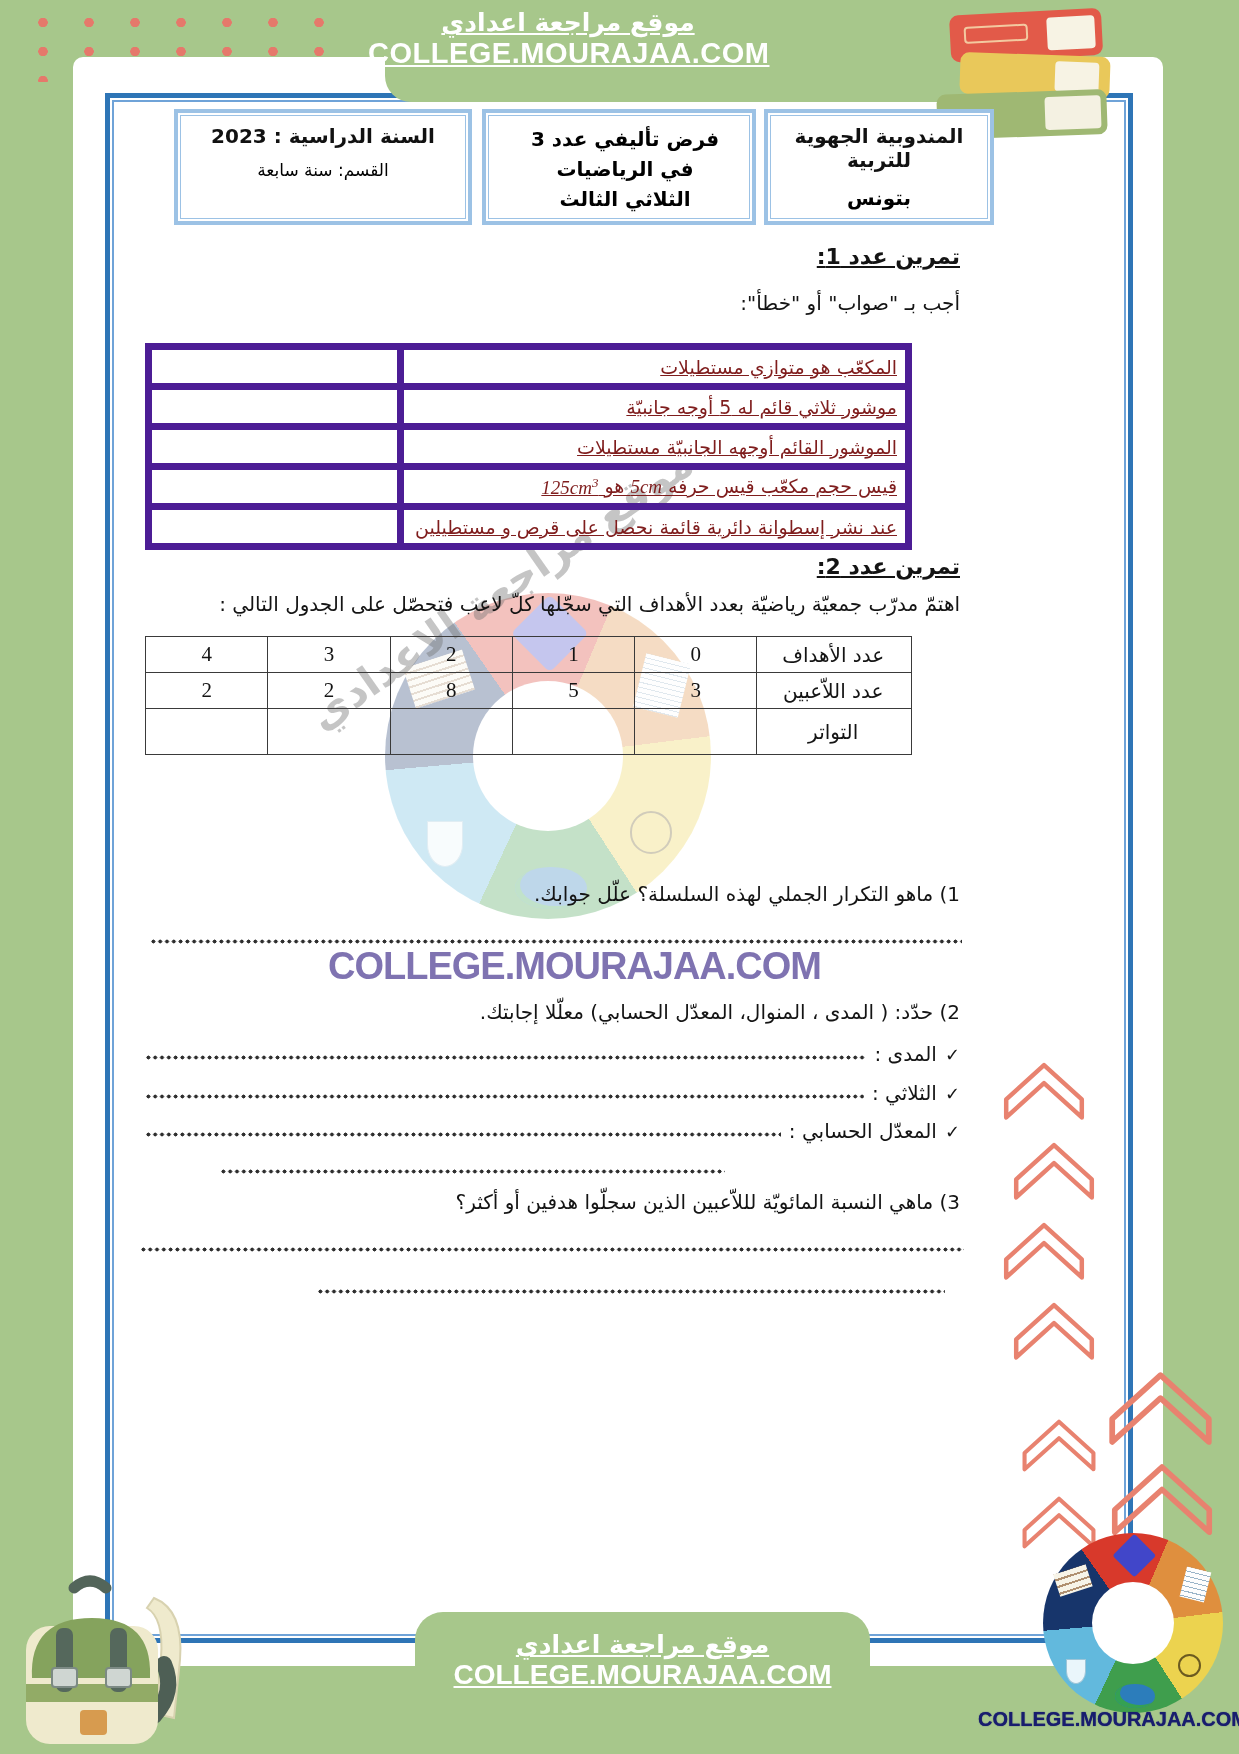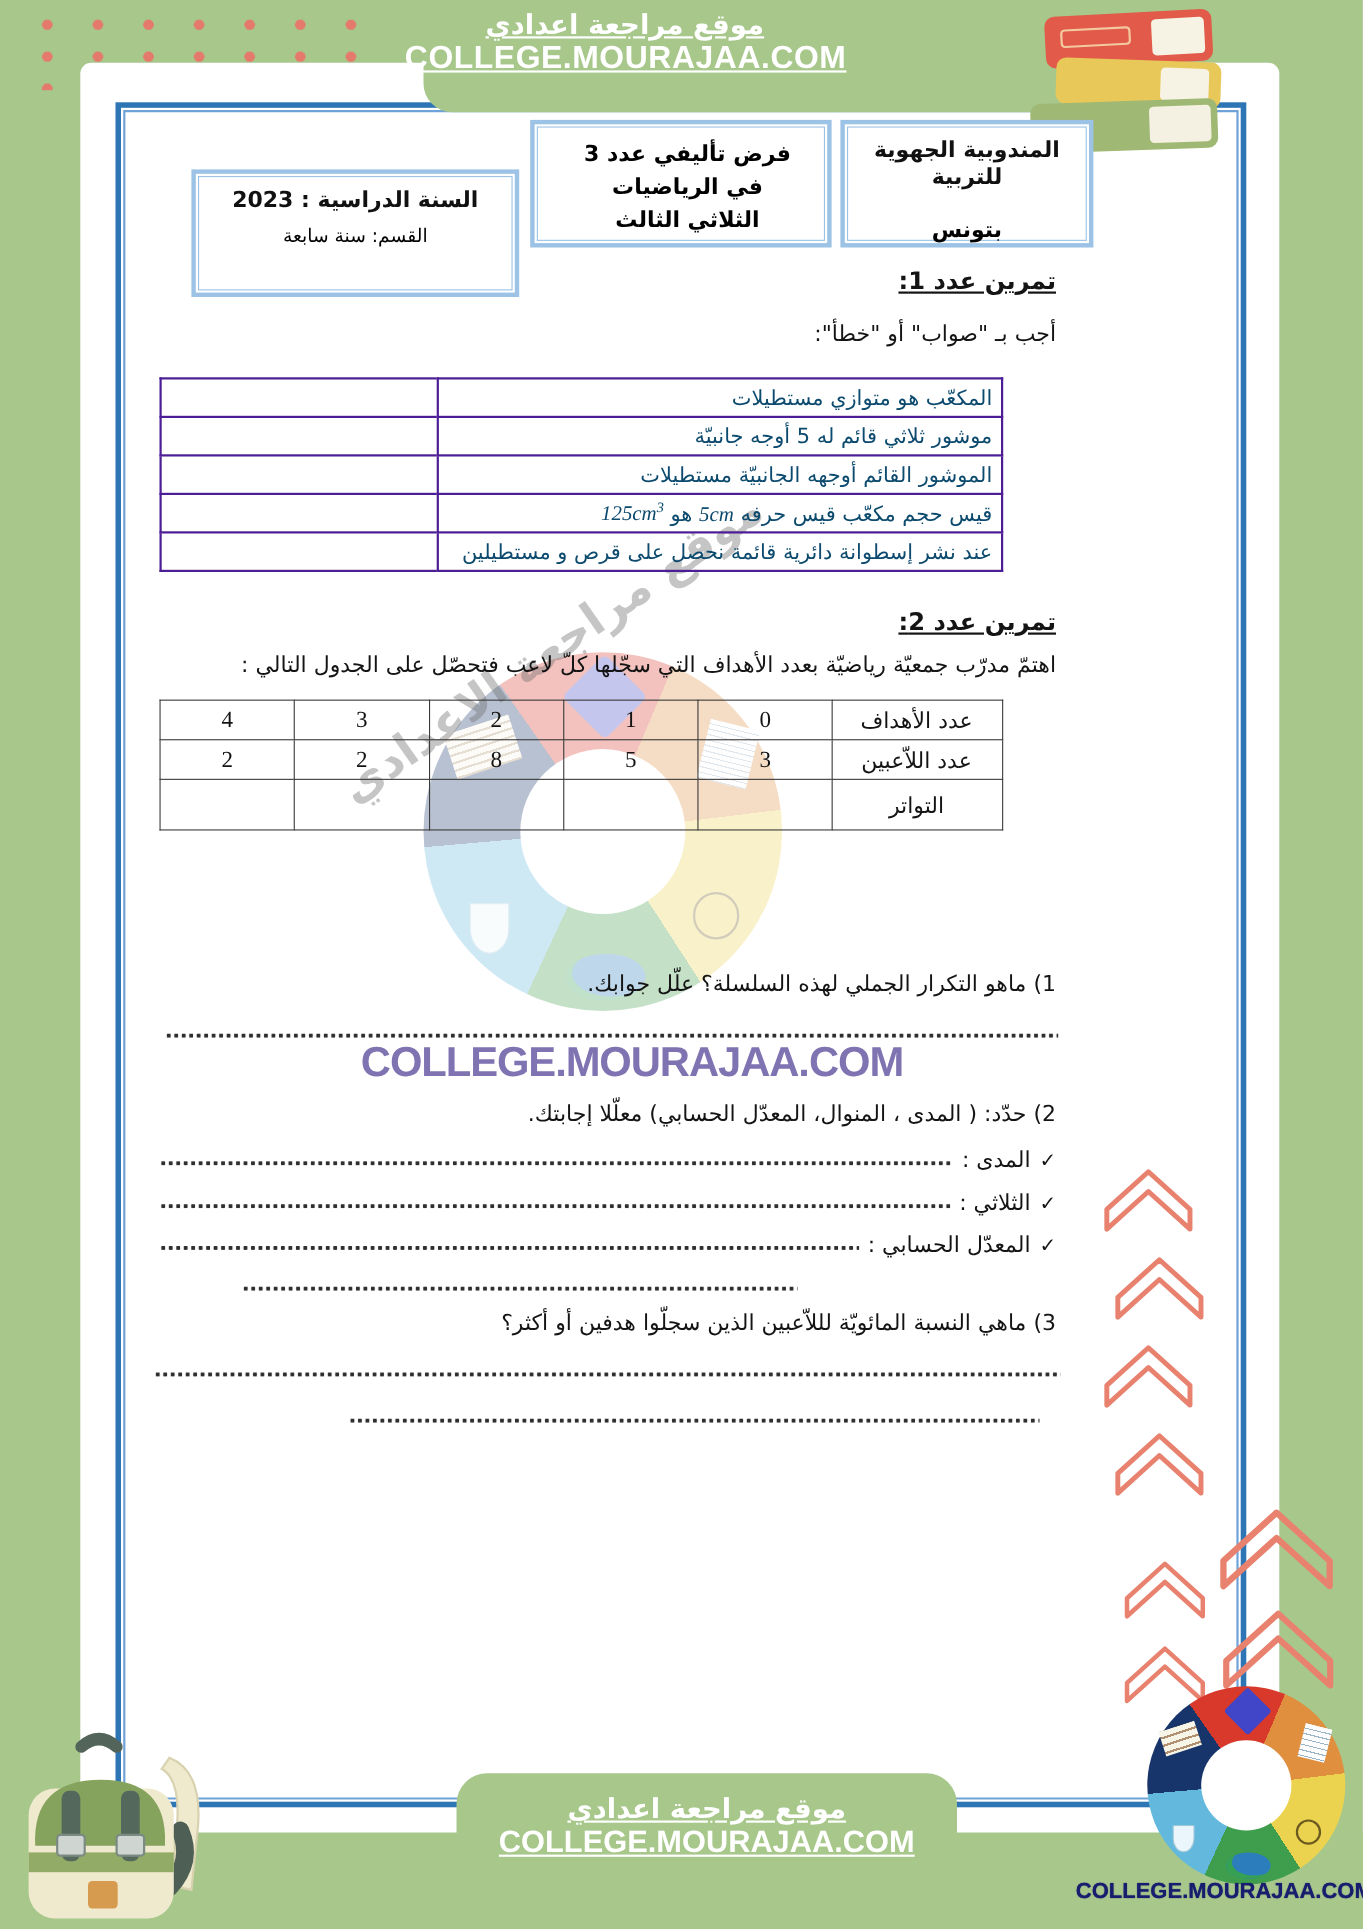--- a/index.html
+++ b/index.html
@@ -22,31 +22,31 @@
   .site-head{position:absolute;left:368px;top:8px;width:400px;text-align:center;color:#fff;}
   .site-head .l1{font-size:25px;font-weight:bold;text-decoration:underline;}
   .site-head .l2{font-size:29px;font-weight:bold;text-decoration:underline;font-family:"Liberation Sans",sans-serif;letter-spacing:.5px;}
   .site-foot{position:absolute;left:415px;top:1630px;width:455px;text-align:center;color:#fff;}
   .site-foot .l1{font-size:25px;font-weight:bold;text-decoration:underline;}
   .site-foot .l2{font-size:28px;font-weight:bold;text-decoration:underline;font-family:"Liberation Sans",sans-serif;}
   
   .hbox{position:absolute;top:115px;height:104px;background:#fff;border:1px solid #9cc2e5;text-align:center;
         box-shadow:0 0 0 2px #ffffff,0 0 0 6px #9cc2e5;box-sizing:border-box;direction:rtl;padding-top:8px;}
   .hbox .b1{font-size:20px;font-weight:bold;color:#111;}
-  .hbox .b2{font-size:20px;font-weight:bold;margin-top:24px;}
+  .hbox .b2{font-size:20px;font-weight:bold;margin-top:14px;}
   .hbox .m{font-size:20px;font-weight:bold;line-height:1.5;}
   .hbox .y2{font-size:17px;margin-top:12px;font-weight:normal;}
   
   .txt{position:absolute;left:145px;width:815px;direction:rtl;text-align:right;color:#141414;}
   .ex-title{font-size:22px;font-weight:bold;text-decoration:underline;}
   .body20{font-size:20px;}
   
   table{border-collapse:collapse;position:absolute;left:145px;direction:rtl;}
   .t1{top:343px;width:767px;}
-  .t1 td{border:2px solid #4c1d95;height:33px;font-size:19px;padding:0 8px;color:#0c4a6e;}
+  .t1 td{border:7px solid #4c1d95;height:33px;font-size:19px;padding:0 8px;color:#7f1d1d;text-decoration:underline;}
   .t1 .st{width:505px;text-align:right;}
   .t1 .ans{width:240px;}
   .t2{top:636px;width:767px;}
   .t2 td{border:1px solid #3a3a3a;font-size:20px;color:#141414;}
   .t2 .lbl{width:148px;text-align:center;padding-right:3px;}
   .t2 .num{width:118px;text-align:center;font-family:"Liberation Serif",serif;font-size:21px;}
   .t2 tr{height:36px;}
   .t2 tr.freq{height:46px;}
   .sermi{font-family:"Liberation Serif",serif;font-style:italic;}
   sup.sermi{font-size:13px;}
@@ -126,21 +126,21 @@
 
   <div class="hbox" style="left:770px;width:218px;">
     <div class="b1">المندوبية الجهوية للتربية</div>
     <div class="b2">بتونس</div>
   </div>
   <div class="hbox" style="left:488px;width:262px;padding-left:12px;">
     <div class="m">فرض تأليفي عدد 3</div>
     <div class="m">في الرياضيات</div>
     <div class="m">الثلاثي الثالث</div>
   </div>
-  <div class="hbox" style="left:180px;width:286px;margin-top:45px;">
+  <div class="hbox" style="left:180px;width:286px;">
     <div class="b1">السنة الدراسية : 2023</div>
     <div class="y2">القسم: سنة سابعة</div>
   </div>
 
   <div class="txt ex-title" style="top:244px">تمرين عدد 1:</div>
   <div class="txt body20" style="top:291px">أجب بـ "صواب" أو "خطأ":</div>
 
   <table class="t1">
     <tbody>
         <tr>

